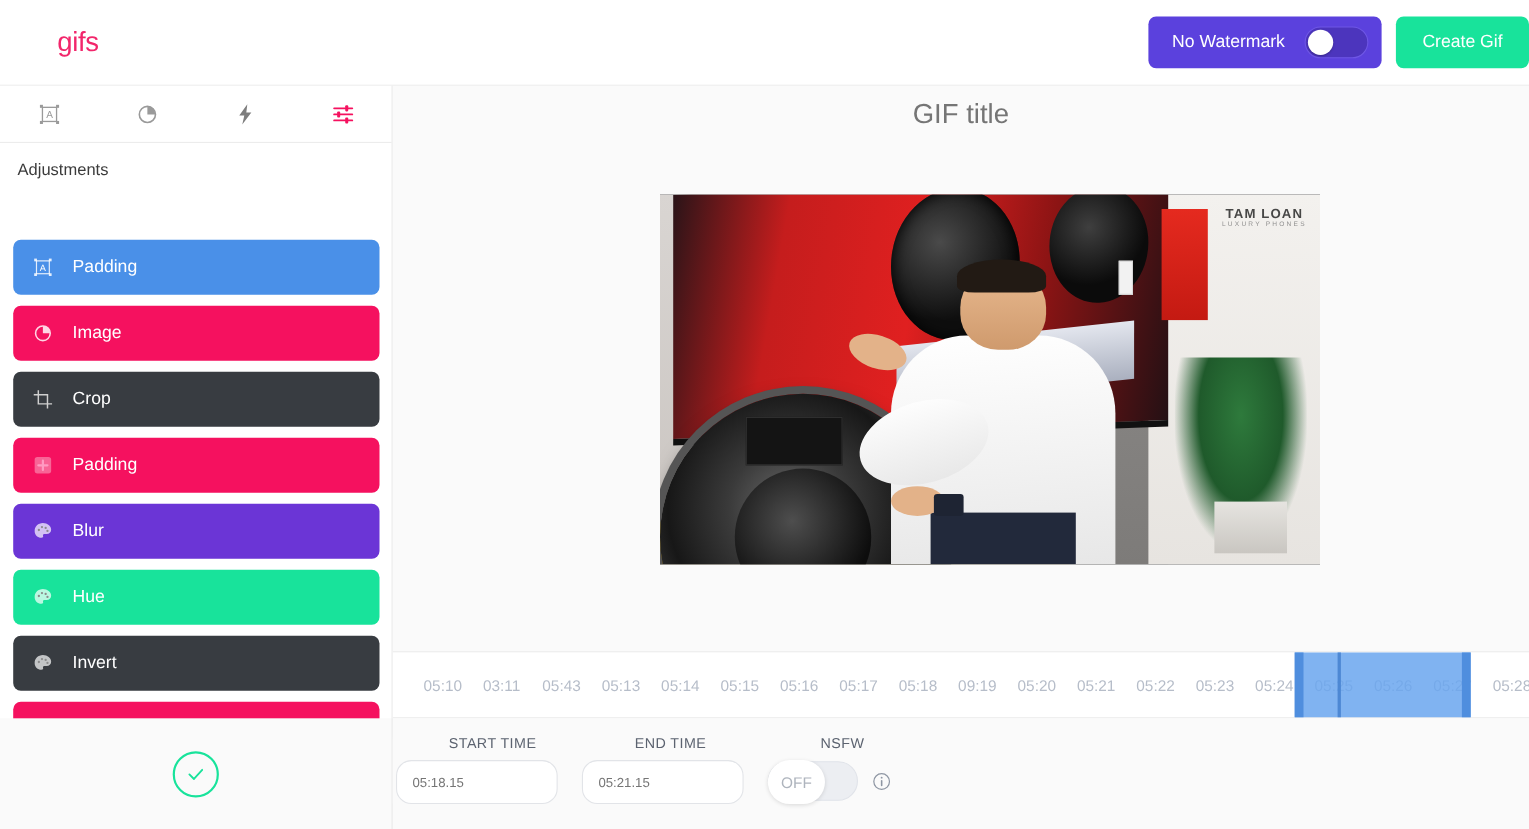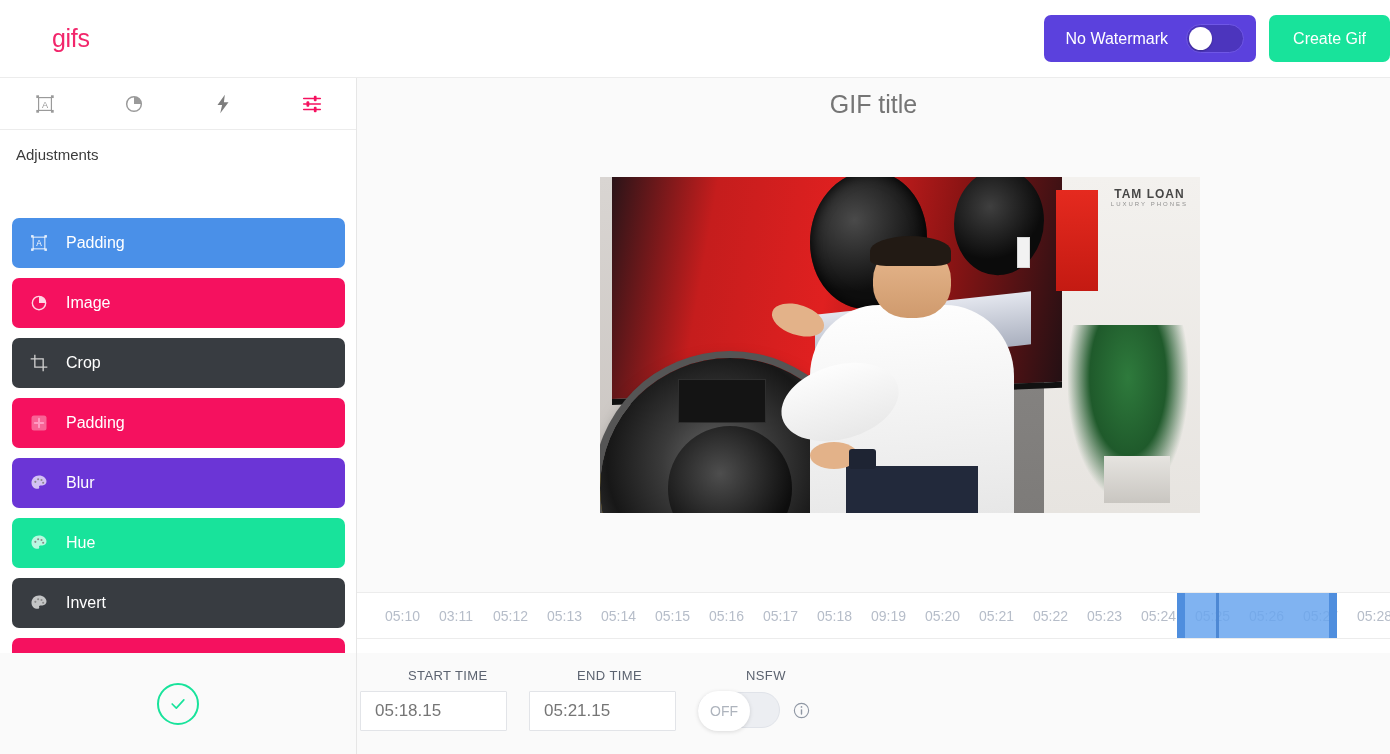--- a/index.html
+++ b/index.html
@@ -211,21 +211,21 @@
   .person-legs { position:absolute; left:41%; bottom:0; width:22%; height:14%; background:#22293b; }
   .vid-watermark {
     position:absolute; right:2%; top:3%;
     text-align:center; color:#222; opacity:.82;
   }
   .wm-main { font-size: 12px; font-weight: bold; letter-spacing: 1px; }
   .wm-sub { font-size: 6px; letter-spacing: 2px; color:#7a7a7a; }
 
   
   .timeline {
-    position: absolute; top: 592px; left: 357px; width: 1033px; height: 47px;
+    position: absolute; top: 592px; left: 357px; width: 1033px; height: 61px;
     background: #ffffff; border-top: 1px solid #ececec; border-bottom: 1px solid #ececec;
     overflow: hidden;
   }
   .tl-tick {
     position: absolute; top: 50%; transform: translateY(-50%);
     font-size: 14px; color: #b6bdc9; white-space: nowrap;
   }
   .tl-selection {
     position: absolute; top: 0; height: 61px;
     background: #6aa6ef; opacity: .85;
@@ -242,22 +242,22 @@
   .form-row {
     position: absolute; top: 653px; left: 357px; width: 1033px; height: 101px;
     background: #fafafa; display: flex; align-items: flex-start;
     padding: 15px 0 0 3px; gap: 22px;
   }
   .field { display: flex; flex-direction: column; }
   .field-label {
     font-size: 13px; color: #5c6370; letter-spacing: .4px; margin-bottom: 8px; margin-left: 48px;
   }
   .field-input {
-    width: 147px; height: 40px; border: 1px solid #e2e4e8; border-radius: 1px;
-    background: #ffffff; padding: 0 14px; font-size: 17px; color: #aeb4bd;
+    width: 147px; height: 40px; border: 1px solid #e2e4e8; border-radius: 14px;
+    background: #ffffff; padding: 0 14px; font-size: 12px; color: #aeb4bd;
     font-family: inherit; outline: none;
   }
   .nsfw-wrap { display: flex; align-items: center; gap: 12px; margin-top: 1px; }
   .nsfw-toggle {
     width: 82px; height: 36px; border-radius: 18px; background: #eceef2;
     border: 1px solid #e0e3e9; position: relative; cursor: pointer;
   }
   .nsfw-knob {
     position: absolute; top: -2px; left: -1px; width: 52px; height: 40px;
     border-radius: 20px; background: #ffffff; box-shadow: 0 1px 4px rgba(0,0,0,.13);
@@ -486,21 +486,21 @@
           <div class="wm-sub">LUXURY PHONES</div>
         </div>
       </div>
     </div>
   </div>
 
   <div class="timeline">
     <div id="tl-ticks">
         <div class="tl-tick" style="left: 28px;">05:10</div>
         <div class="tl-tick" style="left: 82px;">03:11</div>
-        <div class="tl-tick" style="left: 136px;">05:12</div>
+        <div class="tl-tick" style="left: 136px;">05:43</div>
         <div class="tl-tick" style="left: 190px;">05:13</div>
         <div class="tl-tick" style="left: 244px;">05:14</div>
         <div class="tl-tick" style="left: 298px;">05:15</div>
         <div class="tl-tick" style="left: 352px;">05:16</div>
         <div class="tl-tick" style="left: 406px;">05:17</div>
         <div class="tl-tick" style="left: 460px;">05:18</div>
         <div class="tl-tick" style="left: 514px;">09:19</div>
         <div class="tl-tick" style="left: 568px;">05:20</div>
         <div class="tl-tick" style="left: 622px;">05:21</div>
         <div class="tl-tick" style="left: 676px;">05:22</div>

